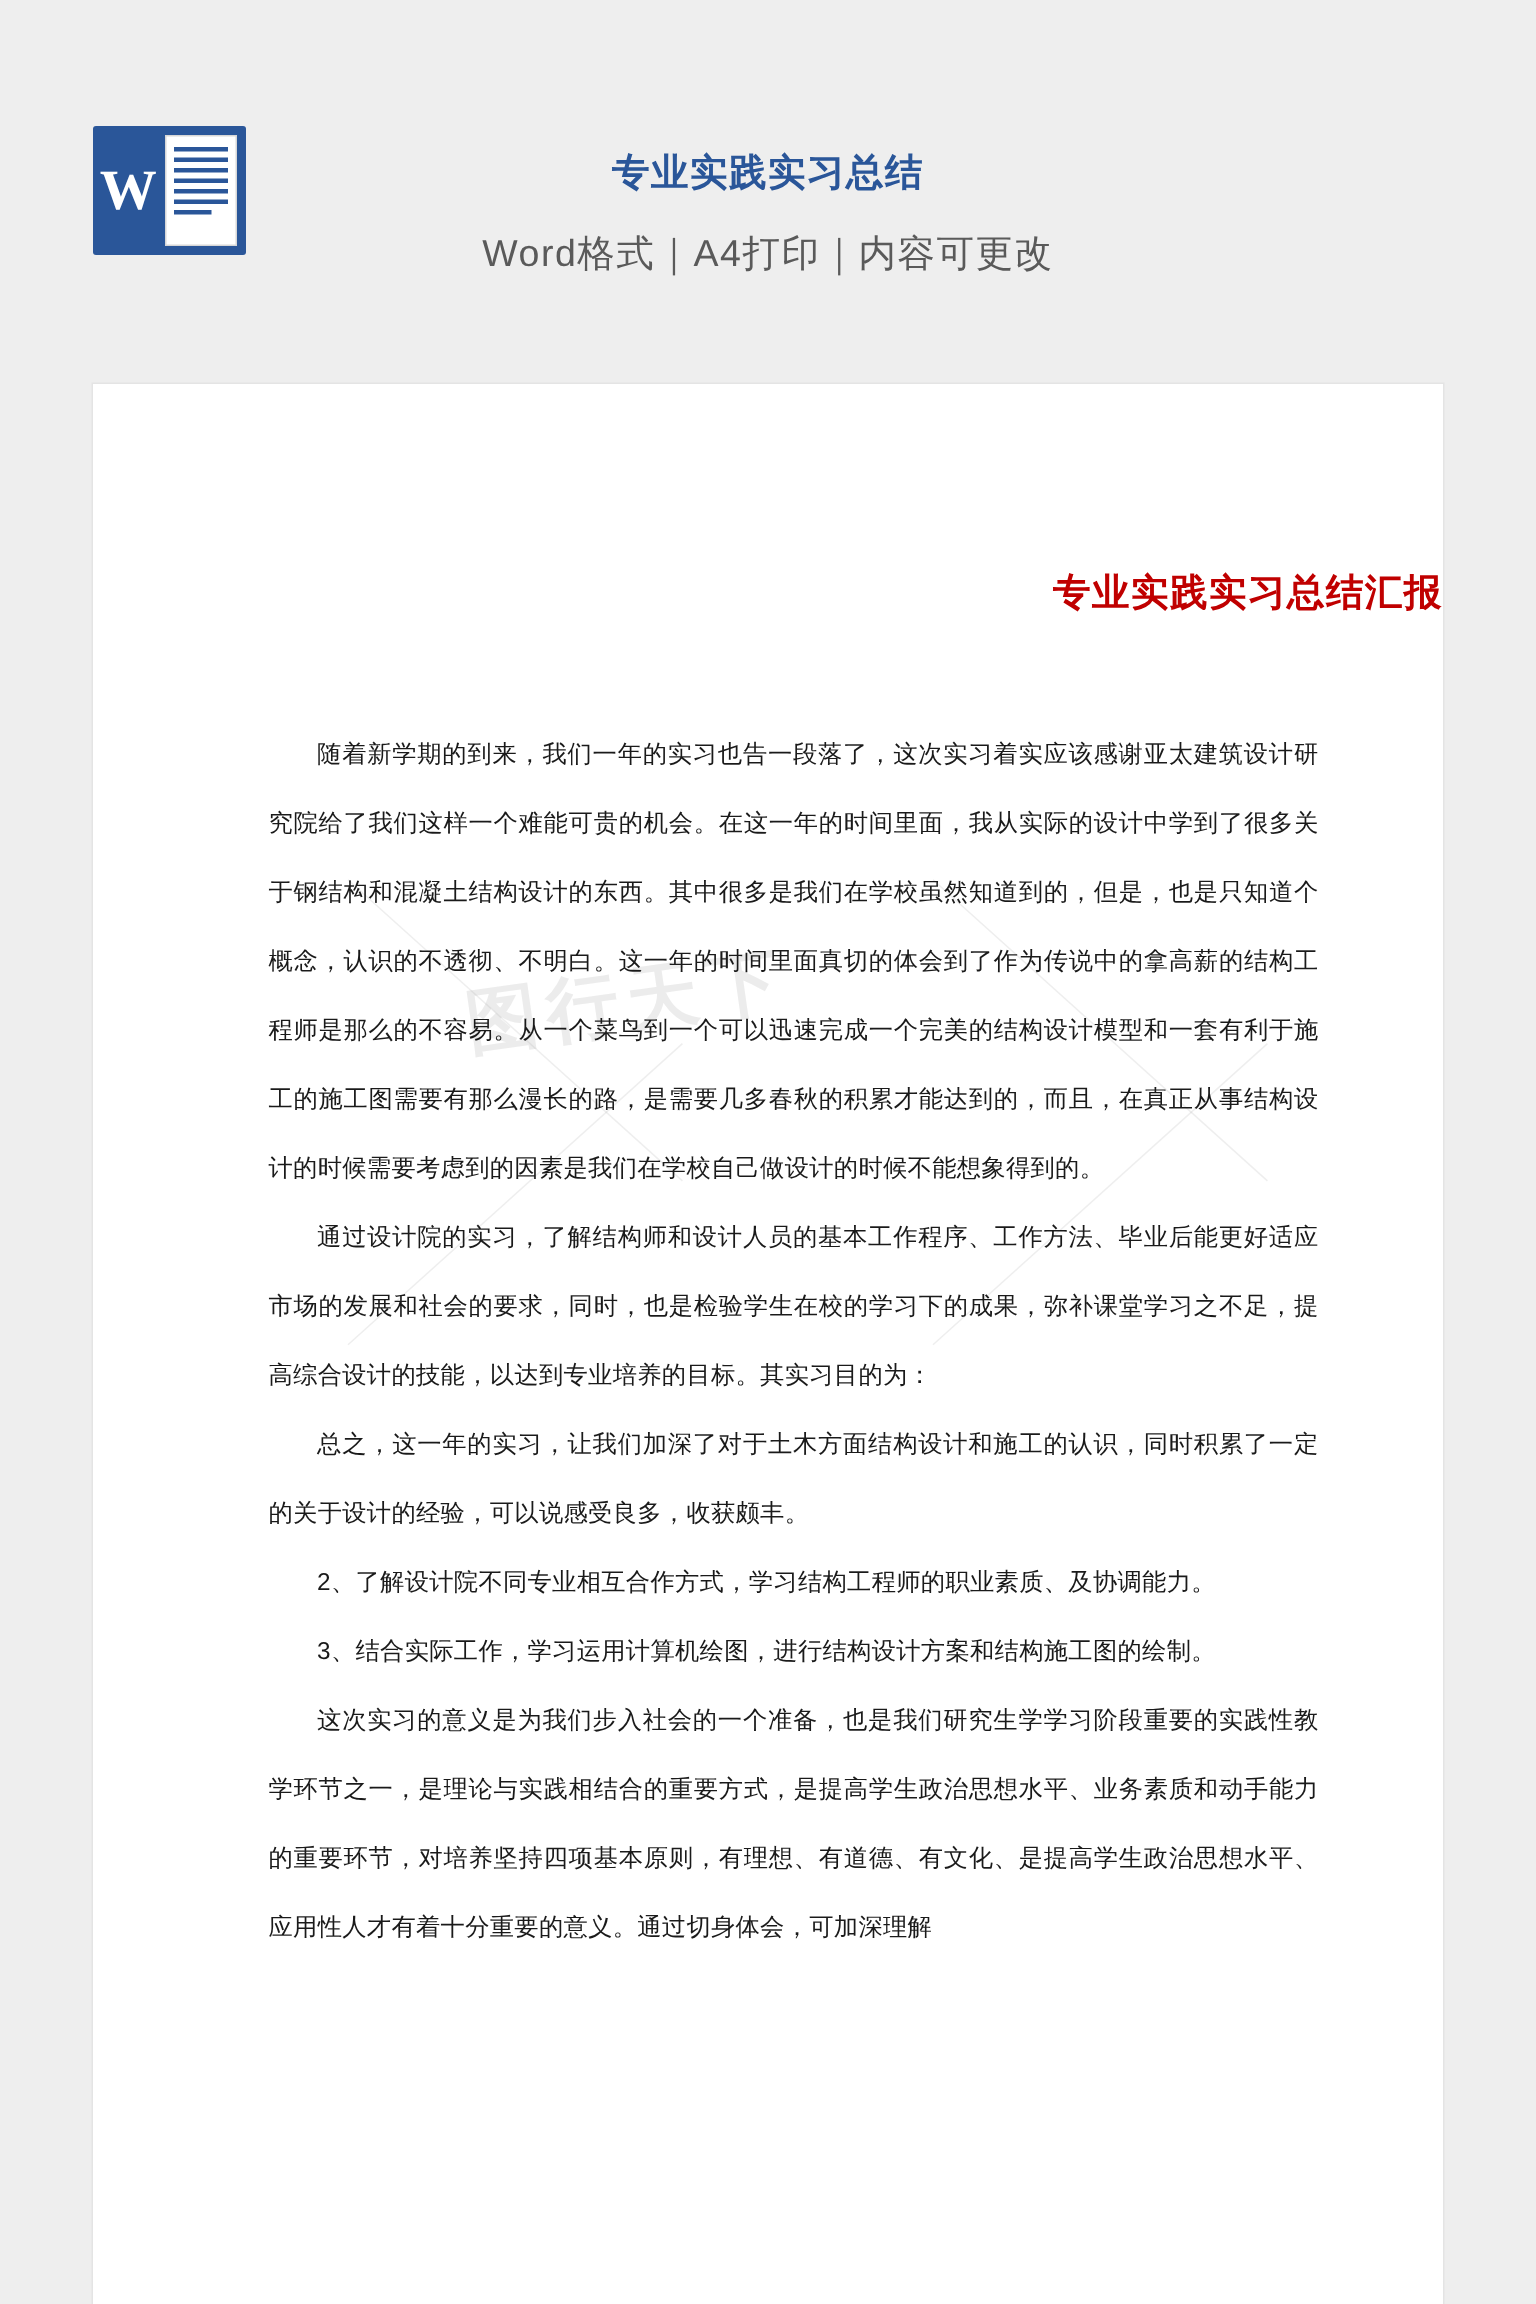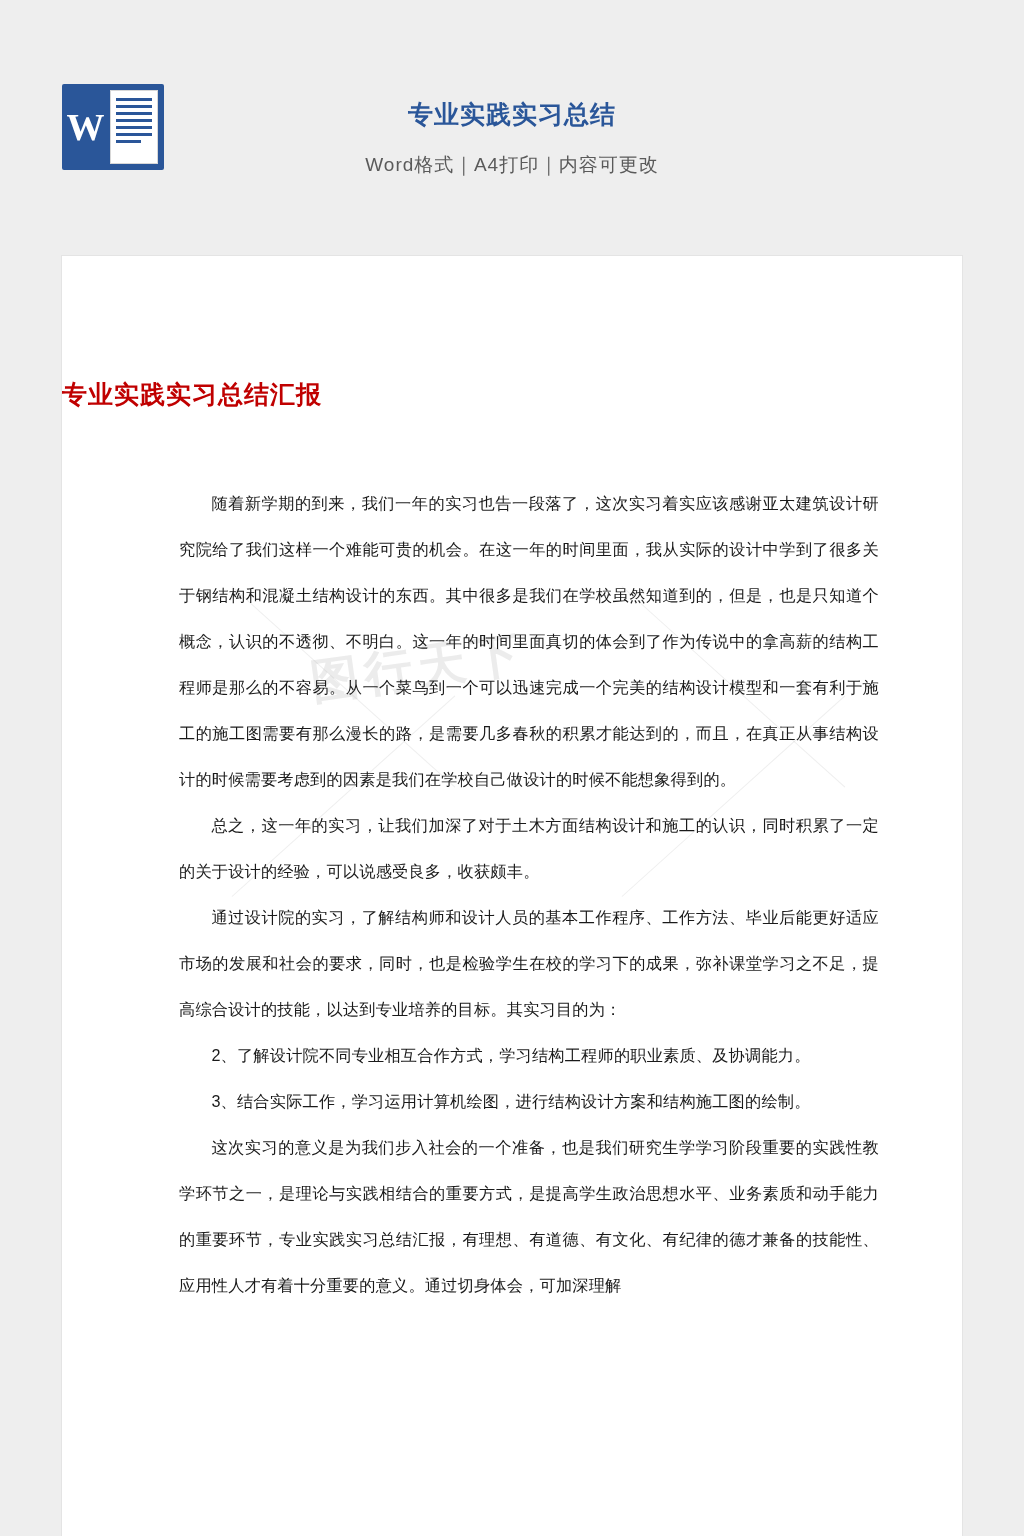--- a/index.html
+++ b/index.html
@@ -78,42 +78,42 @@
     font-weight: bold;
     letter-spacing: 1px;
   }
   .head-sub {
     position: absolute;
     left: 0;
     top: 152px;
     width: 1024px;
     text-align: center;
     color: #5a5a5a;
-    font-size: 19px;
+    font-size: 25px;
     letter-spacing: 1px;
   }
 
   
   .page {
     position: absolute;
     left: 62px;
     top: 256px;
     width: 900px;
     height: 1280px;
     background: #ffffff;
     box-shadow: 0 0 0 1px #e4e4e4;
     overflow: hidden;
   }
 
   .doc-title {
     position: absolute;
     left: 0;
     top: 122px;
     width: 900px;
-    text-align: left;
+    text-align: right;
     color: #c00000;
     font-size: 25px;
     font-weight: bold;
     letter-spacing: 1px;
   }
 
   .body-text {
     position: absolute;
     left: 101px;
     top: 224px;
@@ -191,19 +191,19 @@
     <div class="wm-line wm-l2"></div>
     <div class="wm-line wm-l3"></div>
     <div class="wm-line wm-l4"></div>
     <div class="wm-text">图行天下</div>
   </div>
 
   <div class="doc-title">专业实践实习总结汇报</div>
 
   <div class="body-text">
     <p class="indent">随着新学期的到来，我们一年的实习也告一段落了，这次实习着实应该感谢亚太建筑设计研究院给了我们这样一个难能可贵的机会。在这一年的时间里面，我从实际的设计中学到了很多关于钢结构和混凝土结构设计的东西。其中很多是我们在学校虽然知道到的，但是，也是只知道个概念，认识的不透彻、不明白。这一年的时间里面真切的体会到了作为传说中的拿高薪的结构工程师是那么的不容易。从一个菜鸟到一个可以迅速完成一个完美的结构设计模型和一套有利于施工的施工图需要有那么漫长的路，是需要几多春秋的积累才能达到的，而且，在真正从事结构设计的时候需要考虑到的因素是我们在学校自己做设计的时候不能想象得到的。</p>
+    <p class="indent">通过设计院的实习，了解结构师和设计人员的基本工作程序、工作方法、毕业后能更好适应市场的发展和社会的要求，同时，也是检验学生在校的学习下的成果，弥补课堂学习之不足，提高综合设计的技能，以达到专业培养的目标。其实习目的为：</p>
     <p class="indent">总之，这一年的实习，让我们加深了对于土木方面结构设计和施工的认识，同时积累了一定的关于设计的经验，可以说感受良多，收获颇丰。</p>
-    <p class="indent">通过设计院的实习，了解结构师和设计人员的基本工作程序、工作方法、毕业后能更好适应市场的发展和社会的要求，同时，也是检验学生在校的学习下的成果，弥补课堂学习之不足，提高综合设计的技能，以达到专业培养的目标。其实习目的为：</p>
     <p class="indent">2、了解设计院不同专业相互合作方式，学习结构工程师的职业素质、及协调能力。</p>
     <p class="indent">3、结合实际工作，学习运用计算机绘图，进行结构设计方案和结构施工图的绘制。</p>
-    <p class="indent">这次实习的意义是为我们步入社会的一个准备，也是我们研究生学学习阶段重要的实践性教学环节之一，是理论与实践相结合的重要方式，是提高学生政治思想水平、业务素质和动手能力的重要环节，专业实践实习总结汇报，有理想、有道德、有文化、有纪律的德才兼备的技能性、应用性人才有着十分重要的意义。通过切身体会，可加深理解</p>
+    <p class="indent">这次实习的意义是为我们步入社会的一个准备，也是我们研究生学学习阶段重要的实践性教学环节之一，是理论与实践相结合的重要方式，是提高学生政治思想水平、业务素质和动手能力的重要环节，对培养坚持四项基本原则，有理想、有道德、有文化、是提高学生政治思想水平、应用性人才有着十分重要的意义。通过切身体会，可加深理解</p>
   </div>
 </div>
 
 </body></html>

